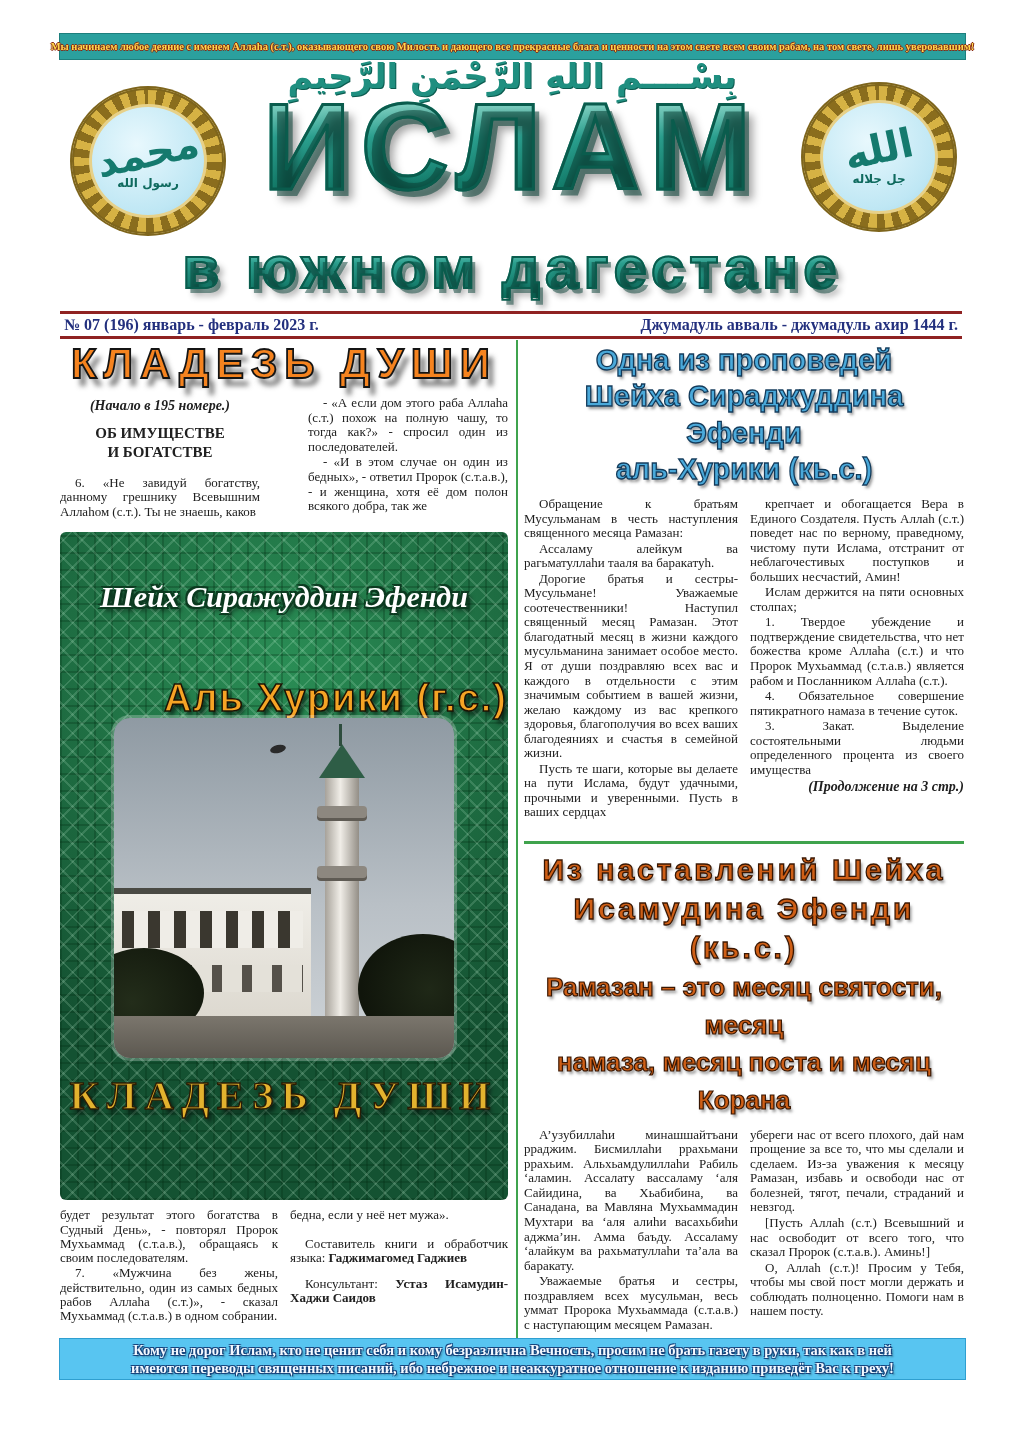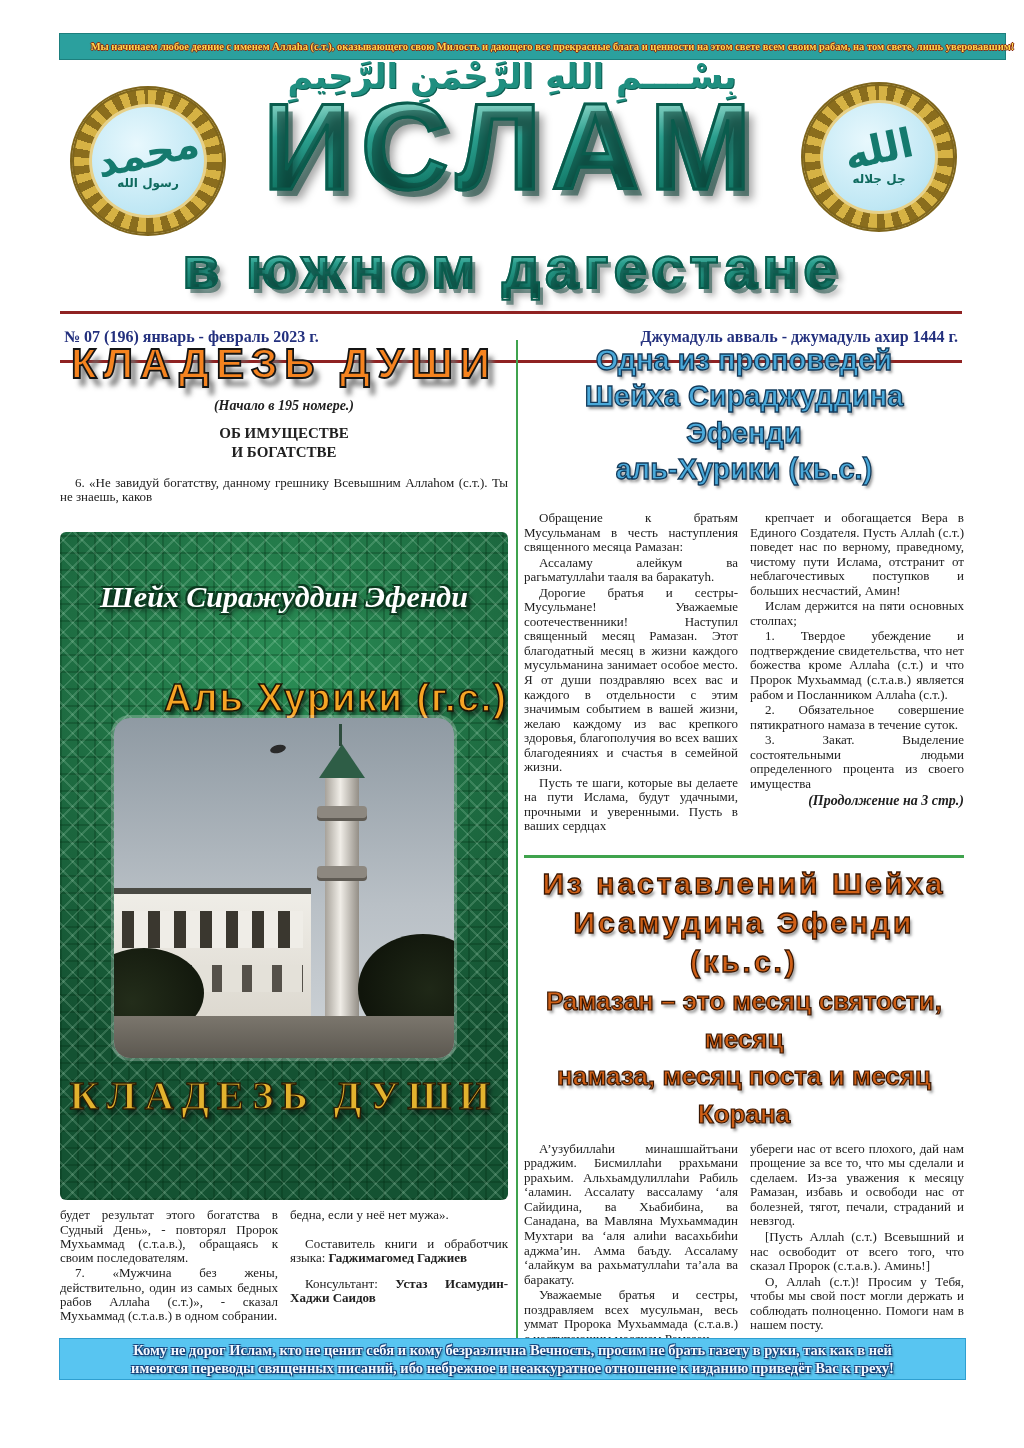--- a/index.html
+++ b/index.html
@@ -1,20 +1,20 @@
 <!DOCTYPE html>
 <html><head>
 <meta charset="utf-8">
 <style>
   html,body{margin:0;padding:0;background:#e8e8e8;}
   .page{position:relative;width:1024px;height:1448px;background:#ffffff;margin:0 auto;overflow:hidden;
         font-family:"Liberation Serif",serif;color:#1c1c1c;}
   
   .top-banner{position:absolute;left:59px;top:33px;width:905px;height:25px;background:#2ba09e;
-      border:1px solid #1d7f7d;display:flex;align-items:center;justify-content:center;padding-left:40px;}
+      border:1px solid #1d7f7d;display:flex;align-items:center;justify-content:center;}
   .top-banner span{font:bold 10.5px "Liberation Serif",serif;color:#ffd84d;white-space:nowrap;
       text-shadow:-1px 0 0 #8a2a12,1px 0 0 #8a2a12,0 -1px 0 #8a2a12,0 1px 0 #8a2a12;}
   .bottom-banner{position:absolute;left:59px;top:1338px;width:905px;height:40px;background:#58c5f1;
       border:1px solid #2f9fd0;display:flex;flex-direction:column;align-items:center;justify-content:center;z-index:30;}
   .bottom-banner div{font:bold 14.5px "Liberation Serif",serif;color:#f4f9ff;line-height:1.25;white-space:nowrap;
       text-shadow:-1px -1px 0 #17457e,1px -1px 0 #17457e,-1px 1px 0 #17457e,1px 1px 0 #17457e,2px 2px 2px rgba(0,0,0,.35);}
   
   .bismillah{position:absolute;left:0;top:56px;width:100%;text-align:center;
       font:bold 34px "DejaVu Sans",sans-serif;color:#1f8f80;direction:rtl;
       text-shadow:1px 1px 0 #0c5c50;}
@@ -34,41 +34,41 @@
       -webkit-background-clip:text;background-clip:text;color:transparent;
       -webkit-text-stroke:3px #0a5c4d;
       text-shadow:6px 7px 0 rgba(9,66,55,.55),10px 11px 8px rgba(0,0,0,.35);}
   .np-subtitle{position:absolute;left:0;top:238px;width:100%;text-align:center;
       font:900 60px/1 "Liberation Sans",sans-serif;letter-spacing:5px;
       background-image:linear-gradient(180deg,#aee9dc 0%,#2ba08f 42%,#0a6d5b 100%);
       -webkit-background-clip:text;background-clip:text;color:transparent;
       -webkit-text-stroke:2px #0a5c4d;
       text-shadow:4px 5px 0 rgba(9,66,55,.5),7px 8px 6px rgba(0,0,0,.3);}
   .issue-row{position:absolute;left:60px;top:311px;width:902px;border-top:3px solid #8f2222;border-bottom:3px solid #8f2222;
-      display:flex;justify-content:space-between;align-items:center;padding:14px 4px;box-sizing:border-box;}
+      display:flex;justify-content:space-between;align-items:center;padding:2px 4px;box-sizing:border-box;}
   .issue-row span{font:bold 16px "Liberation Serif",serif;color:#23307e;}
   
   .content{position:absolute;left:60px;top:340px;width:904px;height:998px;display:flex;overflow:hidden;}
   .col-left{width:448px;flex:0 0 448px;}
   .v-divider{flex:0 0 2px;background:#3fa34d;margin:0 6px 0 8px;}
   .col-right{flex:1;min-width:0;}
   .two-col{display:flex;gap:12px;}
   .two-col .tc{flex:1;min-width:0;text-align:justify;}
   .body-txt{font:13px/1.12 "Liberation Serif",serif;color:#202020;}
   .body-txt p{margin:0 0 1px 0;text-indent:15px;}
   .small-txt{font-size:13px;line-height:1.1;}
   .start-note{font:bold italic 14px "Liberation Serif",serif;text-align:center;text-indent:0 !important;margin:2px 0 10px 0 !important;}
   .section-title{font:bold 15px/1.25 "Liberation Serif",serif;text-align:center;text-indent:0 !important;margin:0 0 14px 0 !important;}
   .cont-note{font:bold italic 14px "Liberation Serif",serif;text-align:right;margin-top:2px;}
   
   .hl-kladez{font:900 42px/1.15 "Liberation Sans",sans-serif;letter-spacing:7px;text-align:center;color:#f5831f;
       -webkit-text-stroke:1.8px #141414;margin-bottom:8px;
       text-shadow:6px 8px 5px rgba(110,110,110,.85);}
   .hl-blue{font:bold 29px/1.25 "Liberation Sans",sans-serif;text-align:center;color:#4aa9da;
-      -webkit-text-stroke:1.3px #123a5a;margin:2px 0 24px 0;
+      -webkit-text-stroke:1.3px #123a5a;margin:2px 0 10px 0;
       text-shadow:2px 3px 3px rgba(80,80,80,.6);}
   .hl-orange1{font:bold 30px/1.3 "Liberation Sans",sans-serif;text-align:center;color:#cf5f16;
       -webkit-text-stroke:1.3px #381602;margin:6px 0 2px 0;letter-spacing:3px;
       text-shadow:2px 3px 3px rgba(80,80,80,.6);}
   .hl-orange2{font:bold 26px/1.45 "Liberation Sans",sans-serif;text-align:center;color:#cf5f16;
       -webkit-text-stroke:1.2px #381602;margin:2px 0 8px 0;
       text-shadow:2px 3px 3px rgba(80,80,80,.6);}
   .green-hr{border:none;border-top:3px solid #3fa34d;margin:6px 0 4px 0;}
   
   .poster{position:relative;width:448px;height:668px;margin:6px 0 8px 0;border-radius:6px;overflow:hidden;
@@ -156,20 +156,24 @@
 
       <div class="two-col body-txt" style="height:130px;overflow:hidden;gap:48px;">
         <div class="tc">
           <p class="start-note">(Начало в 195 номере.)</p>
           <p class="section-title">
             <span>ОБ ИМУЩЕСТВЕ</span><br>
             <span>И БОГАТСТВЕ</span>
           </p>
           <p>6. «Не завидуй богатству, данному грешнику Всевышним Аллаhом (с.т.). Ты не знаешь, каков</p>
         </div>
+        <div class="tc">
+          <p>- «А если дом этого раба Аллаhа (с.т.) похож на полную чашу, то тогда как?» - спросил один из последователей.</p>
+          <p>- «И в этом случае он один из бедных», - ответил Пророк (с.т.а.в.), - и женщина, хотя её дом полон всякого добра, так же</p>
+        </div>
       </div>
 
       <div class="poster">
         <div class="ln1">Шейх Сиражуддин Эфенди</div>
         <div class="ln2">Аль Хурики (г.с.)</div>
         <div class="photo">
           <div class="bird"></div>
           <div class="building">
             <div class="arches"></div>
             <div class="windows"></div>
@@ -218,21 +222,21 @@
         <div class="tc">
           <p>Обращение к братьям Мусульманам в честь наступления священного месяца Рамазан:</p>
           <p>Ассаламу алейкум ва рагьматуллаhи тааля ва баракатуh.</p>
           <p>Дорогие братья и сестры-Мусульмане! Уважаемые соотечественники! Наступил священный месяц Рамазан. Этот благодатный месяц в жизни каждого мусульманина занимает особое место. Я от души поздравляю всех вас и каждого в отдельности с этим значимым событием в вашей жизни, желаю каждому из вас крепкого здоровья, благополучия во всех ваших благодеяниях и счастья в семейной жизни.</p>
           <p>Пусть  те шаги, которые вы делаете на пути Ислама, будут удачными, прочными и уверенными. Пусть в ваших сердцах</p>
         </div>
         <div class="tc">
           <p>крепчает и обогащается Вера в Единого Создателя. Пусть Аллаh (с.т.) поведет нас по верному, праведному, чистому пути Ислама, отстранит от неблагочестивых поступков и больших несчастий, Амин!</p>
           <p>Ислам держится на пяти основных столпах;</p>
           <p>1. Твердое убеждение и подтверждение свидетельства, что нет божества кроме Аллаhа (с.т.) и что Пророк Мухьаммад (с.т.а.в.) является рабом и Посланником Аллаhа (с.т.).</p>
-          <p>2. Обязательное совершение пятикратного намаза в течение суток.</p>
+          <p>4. Обязательное совершение пятикратного намаза в течение суток.</p>
           <p>3. Закат. Выделение состоятельными людьми определенного процента из своего имущества</p>
           <div class="cont-note">(Продолжение на 3 стр.)</div>
         </div>
       </div>
 
       <hr class="green-hr">
 
       <div class="hl-orange1">
         <span>Из наставлений Шейха</span><br>
         <span>Исамудина Эфенди (кь.с.)</span>

